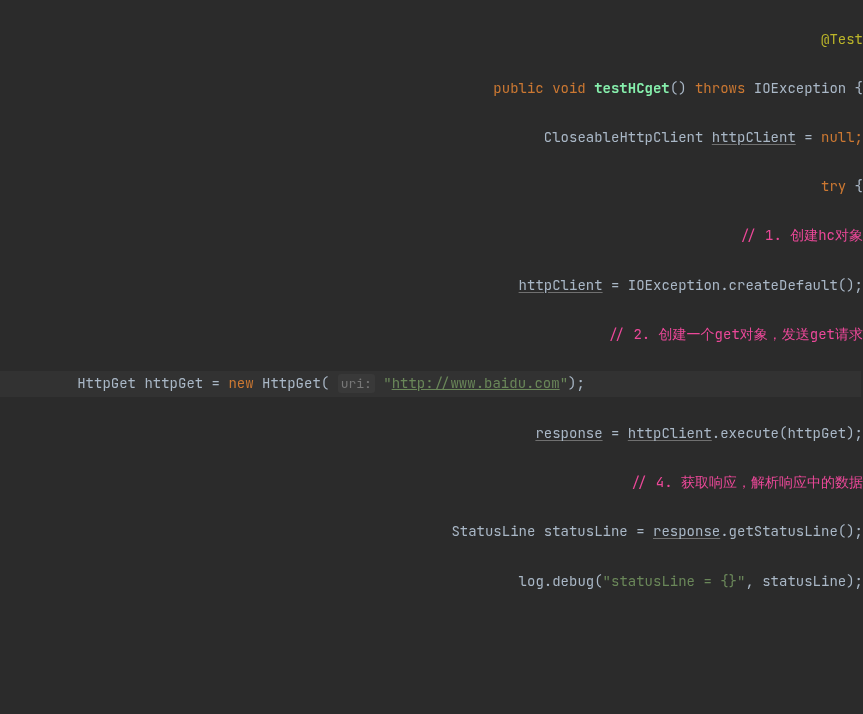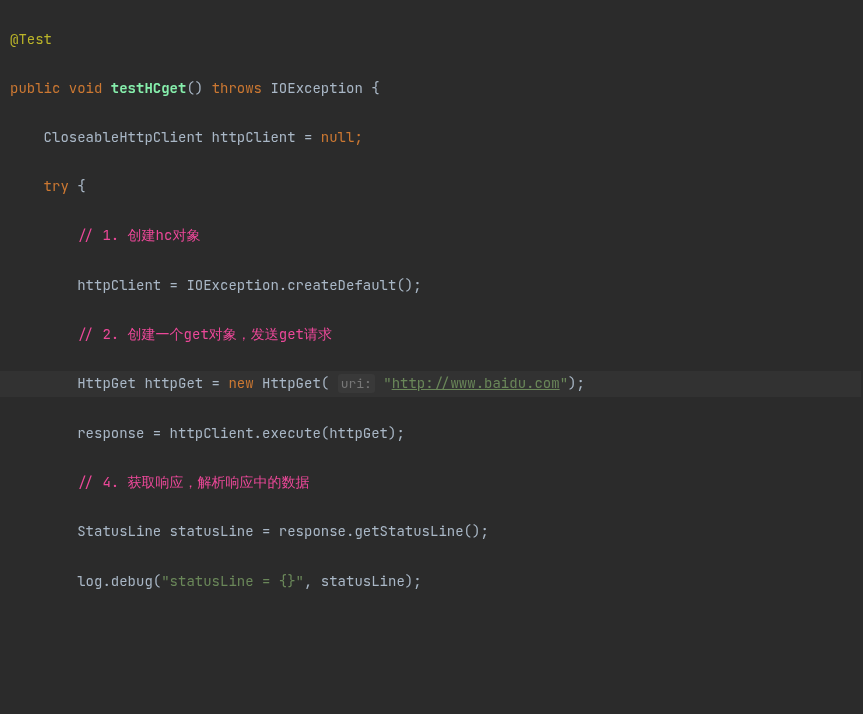--- a/index.html
+++ b/index.html
@@ -11,42 +11,42 @@
     color: #a9b7c6;
     width: 863px;
     height: 714px;
     overflow: hidden;
     padding-top: 2px;
   }
   .code-container {
     white-space: pre;
     padding-left: 10px;
   }
-  .line { display: block; height: 24.6px; }
+  .line { display: block; height: 24.6px; text-align: right; }
   .highlight-line {
     background: #323232;
     display: block;
     margin-left: -10px;
     padding-left: 10px;
     width: 861px;
   }
   .annotation { color: #bbb529; }
   .keyword { color: #cc7832; }
   .method-decl { color: #86efac; font-weight: bold; }
   .string { color: #6a8759; }
   .comment { color: #ec4899; }
   .param-hint {
     color: #787878;
     background: #393939;
     border-radius: 3px;
     padding: 1px 3px;
     font-size: 13px;
   }
   .link-str { color: #6a8759; text-decoration: underline; text-decoration-color: #6a8759; }
-  .local-underline { text-decoration-color: #707070; text-underline-offset: 2px; }
+  .local-underline { text-decoration: underline; text-decoration-color: #707070; text-underline-offset: 2px; }
   .static-italic { }
   .default { color: #a9b7c6; }
 </style>
 </head>
 <body>
 
 <div class="code-container">
 <span class="line"><span class="annotation">@Test</span></span>
 <span class="line"><span class="keyword">public void </span><span class="method-decl">testHCget</span><span class="default">() </span><span class="keyword">throws </span><span class="default">IOException </span><span class="default">{</span></span>
 <span class="line">    <span class="default">CloseableHttpClient </span><span class="default local-underline">httpClient</span><span class="default"> = </span><span class="keyword">null</span><span class="keyword">;</span></span>

